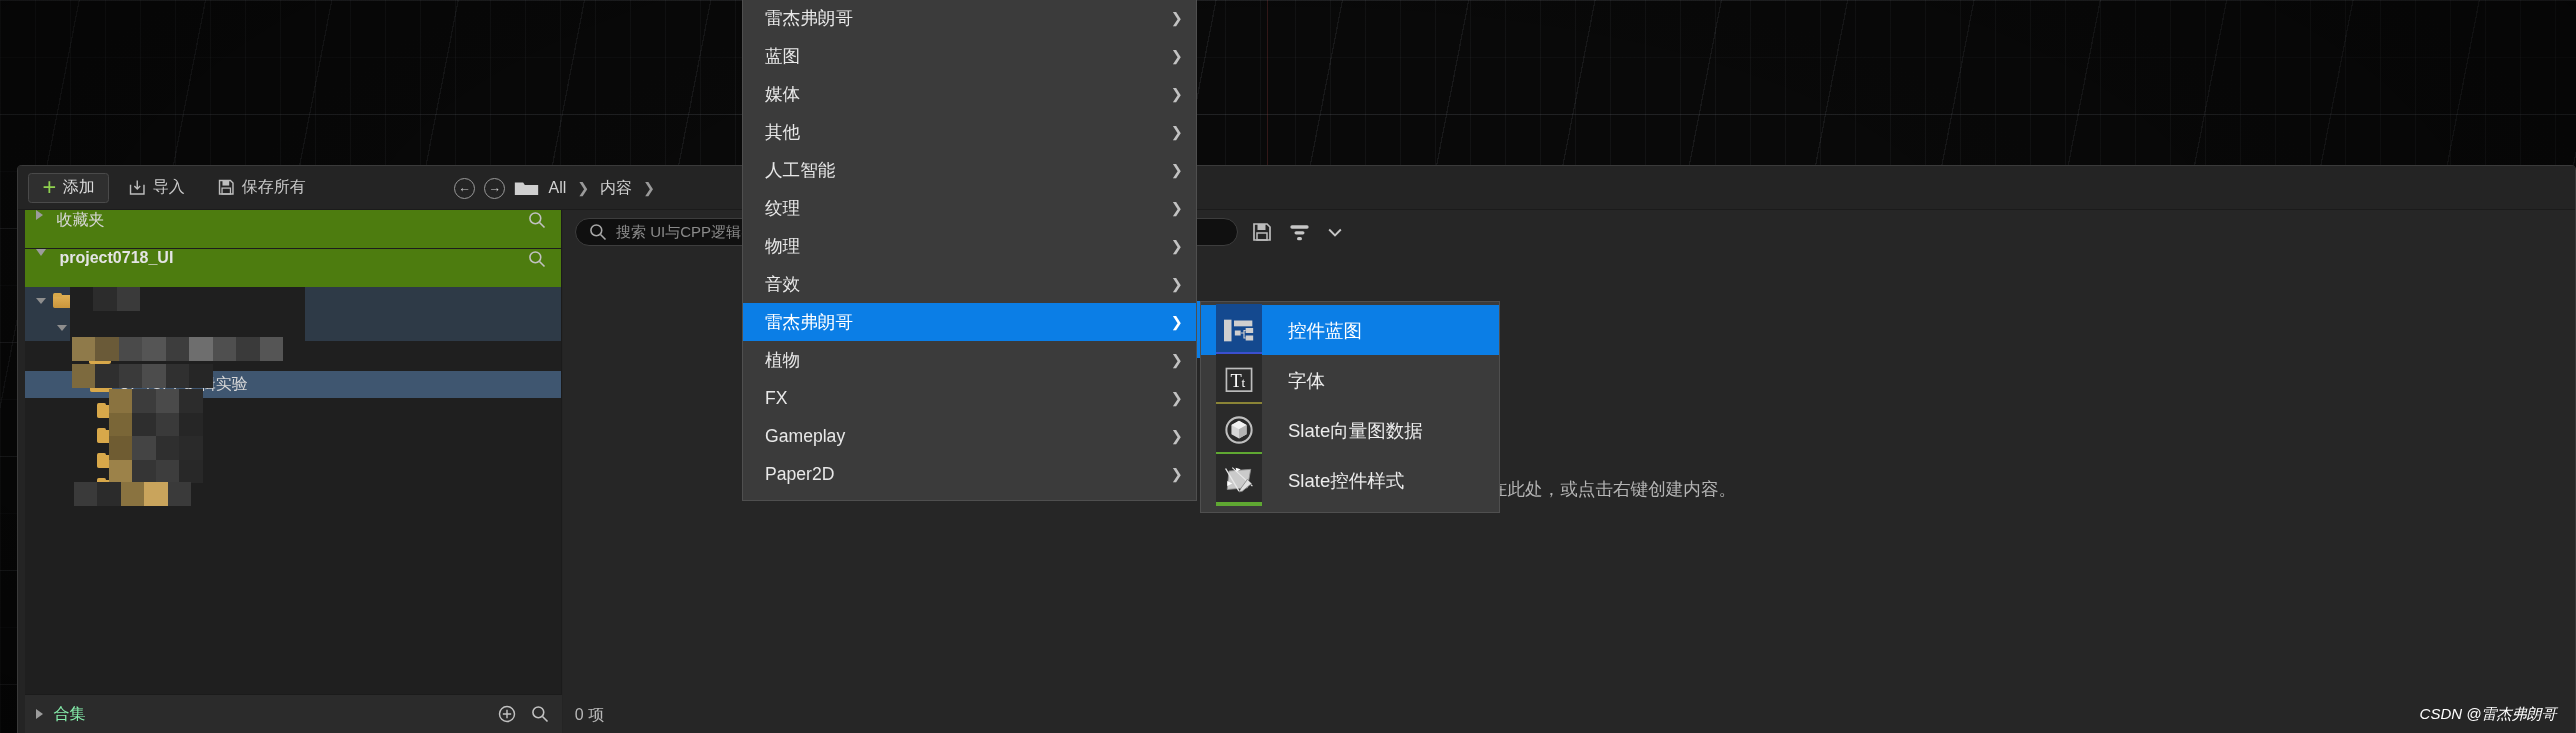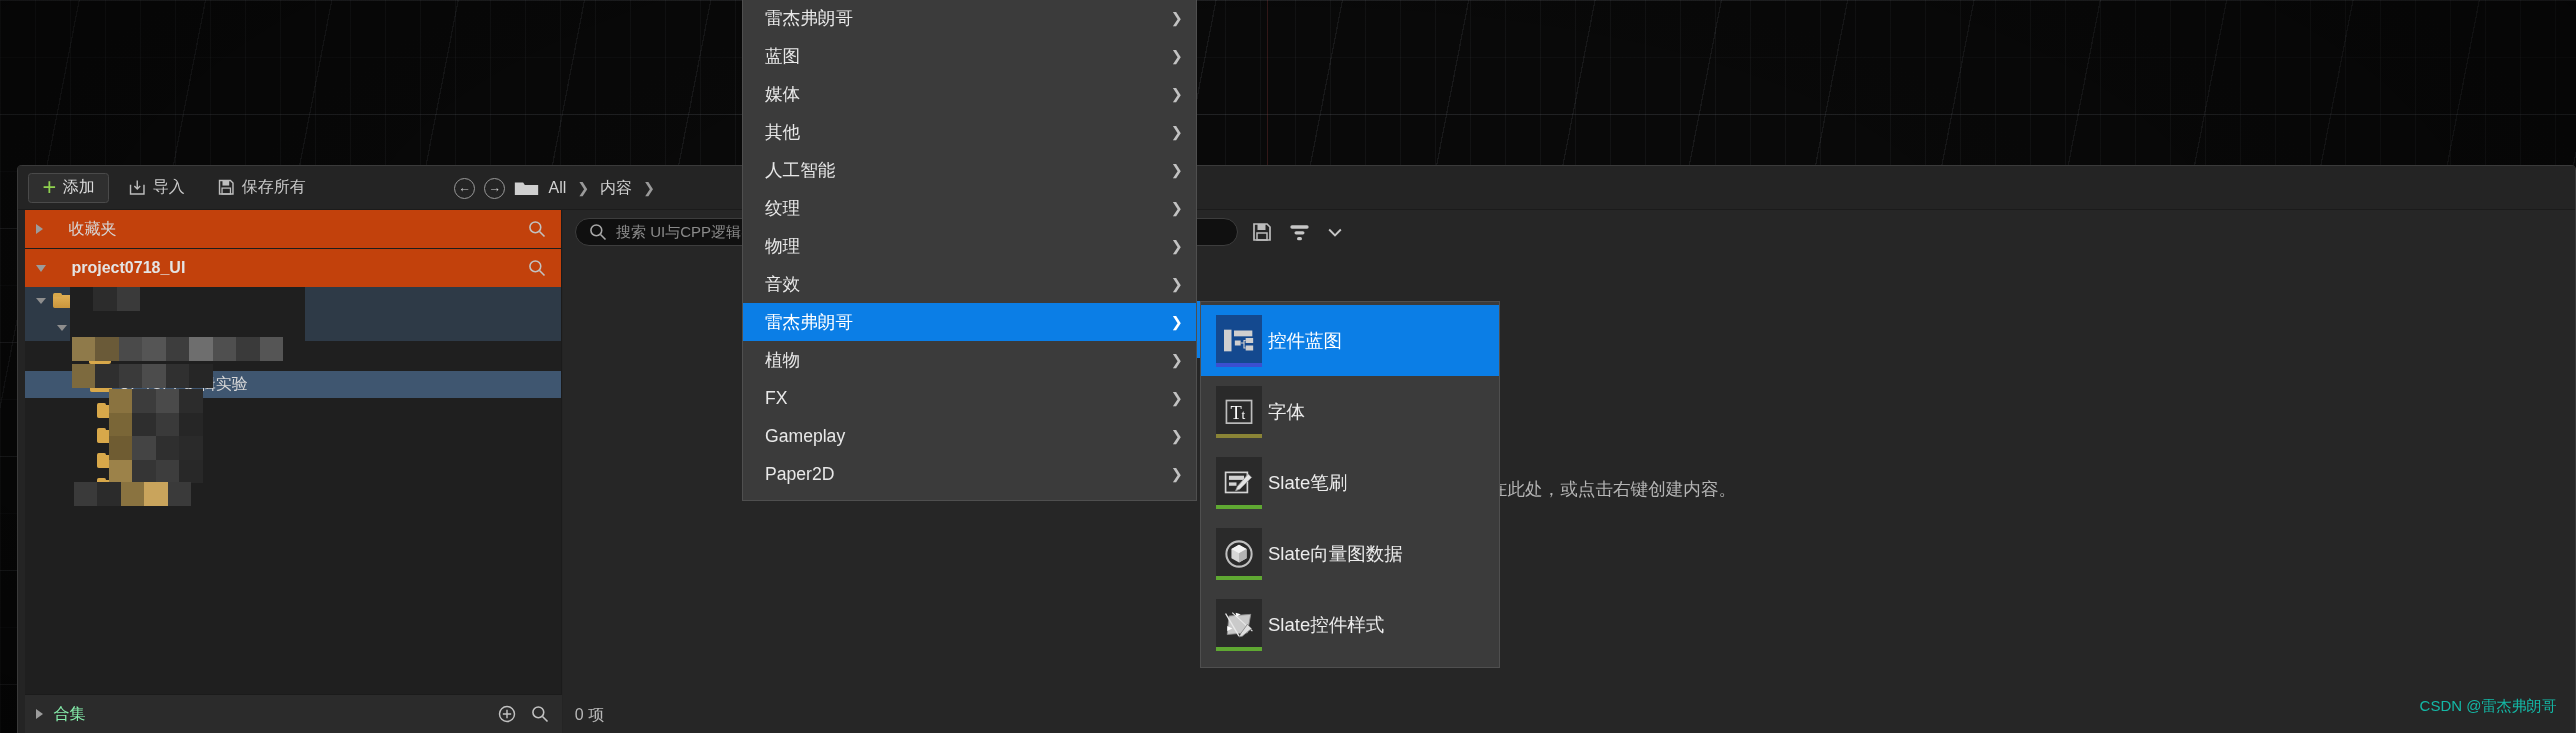--- a/index.html
+++ b/index.html
@@ -87,25 +87,25 @@
     position: absolute; left: 6.7px; top: 44px; width: 537px; bottom: 39px;
     background: #242424; border-right: 0.8px solid #1b1b1b;
   }
   .panel-right {
     position: absolute; left: 545px; top: 44px; right: 0; bottom: 0;
     background: #262626;
   }
 
   
   .tree-row {
-    display: flex; align-items: center; height: 39px;
-    padding-left: 11.8px; gap: 25px;
+    display: flex; align-items: flex-start; height: 39px;
+    padding-left: 11.8px; gap: 13px;
     color: #d7d7d7; font-size: 16px;
     border-bottom: 0.8px solid #1d1d1d;
-    background: #c2410c;
+    background: #4d7c0f;
   }
   .tree-row .srch { margin-left: auto; margin-right: 13.4px; }
   .tri { width: 0; height: 0; border-left: 7.6px solid #9c9c9c; border-top: 5px solid transparent; border-bottom: 5px solid transparent; }
   .tri.down { border: none; width: 0; height: 0; border-top: 7.6px solid #9c9c9c; border-left: 5.9px solid transparent; border-right: 5.9px solid transparent; }
   .row-proj { font-weight: bold; color: #e4e4e4; }
 
   .tree-body { position: absolute; left: 0; right: 0; top: 77px; bottom: 0; background: #1f1f1f; overflow: hidden; }
   .t-item {
     position: relative; display: flex; align-items: center; height: 27px;
     font-size: 16px; color: #d8d8d8; gap: 6.7px;
@@ -156,21 +156,21 @@
 
   
   .drop-hint {
     position: absolute; left: 0; right: 0; top: 267px;
     text-align: center; color: #b4b4b4; font-size: 17.6px;
   }
   .right-status {
     position: absolute; left: 11.8px; bottom: 6.7px; color: #b8b8b8; font-size: 16px;
   }
   .watermark {
-    position: absolute; right: 18.5px; bottom: 17px; color: #14b8a6; font-size: 15px;
+    position: absolute; right: 18.5px; bottom: 9px; color: #ffffff; font-size: 15px; font-style: italic;
   }
 
   
   .ctx-menu {
     position: absolute; left: 742px; top: -6.7px; width: 455px;
     background: #3b3b3b; border: 0.8px solid #4f4f4f;
     padding: 5px 0 6.7px 0;
   }
   .ctx-item {
     position: relative; display: flex; align-items: center;
@@ -188,22 +188,22 @@
   }
 
   
   .sub-menu {
     position: absolute; left: 1200px; top: 301px; width: 300px; height: 71px;
     background: #3b3b3b; border: 0.8px solid #4f4f4f;
     padding: 3.4px 0 6.7px 0;
     height: auto;
   }
   .sub-item {
-    display: flex; align-items: center; gap: 6px;
-    height: 71px; padding: 0 11.8px 0 15px;
+    display: flex; align-items: center; gap: 26px;
+    height: 50px; padding: 0 11.8px 0 15px;
     color: #ececec; font-size: 18.5px;
   }
   .sub-item.active { background: #0b7ee6; color: #ffffff; }
   .asset-ico {
     position: relative; width: 46px; height: 52px; flex: none;
     background: #2a2a2a;
     display: flex; align-items: center; justify-content: center;
   }
   .sub-item.active .asset-ico { background: #14498f; }
   .asset-ico .bar {
@@ -597,32 +597,20 @@
         <svg width="32" height="28.5" viewBox="0 0 38 34" style="font-size:22px">
           <rect x="4" y="3" width="30" height="27" fill="none" stroke="#bdbdbd" stroke-width="2"></rect>
           <text x="9" y="25" font-family="Liberation Serif, serif" font-size="22" fill="#ffffff">T</text>
           <text x="22" y="25" font-family="Liberation Serif, serif" font-size="16" fill="#ffffff">t</text>
         </svg>
         <span class="bar" style="background:#8a8436"></span>
       </span>
       <span>字体</span>
     </div>
 
-    <div class="sub-item">
-      <span class="asset-ico">
-        <svg width="32" height="28.5" viewBox="0 0 38 34">
-          <rect x="3" y="4" width="26" height="24" fill="none" stroke="#d3d3d3" stroke-width="2"></rect>
-          <rect x="7" y="8" width="18" height="5" fill="#d3d3d3"></rect>
-          <rect x="7" y="16" width="9" height="4" fill="#d3d3d3"></rect>
-          <path d="M30 6 L34 10 L20 24 L15 26 L17 21 Z" fill="#e4e4e4" stroke="#9a9a9a" stroke-width="1"></path>
-        </svg>
-        <span class="bar" style="background:#5fa832"></span>
-      </span>
-      <span>Slate笔刷</span>
-    </div>
 
     <div class="sub-item">
       <span class="asset-ico">
         <svg width="32" height="32" viewBox="0 0 38 38">
           <circle cx="19" cy="19" r="15" fill="none" stroke="#bfbfbf" stroke-width="2.4"></circle>
           <path d="M19 8 L28 13 L28 24 L19 29 L10 24 L10 13 Z" fill="#d6d6d6"></path>
           <path d="M19 8 L28 13 L19 18 L10 13 Z" fill="#f2f2f2"></path>
           <path d="M19 18 L28 13 L28 24 L19 29 Z" fill="#b4b4b4"></path>
         </svg>
         <span class="bar" style="background:#5fa832"></span>

